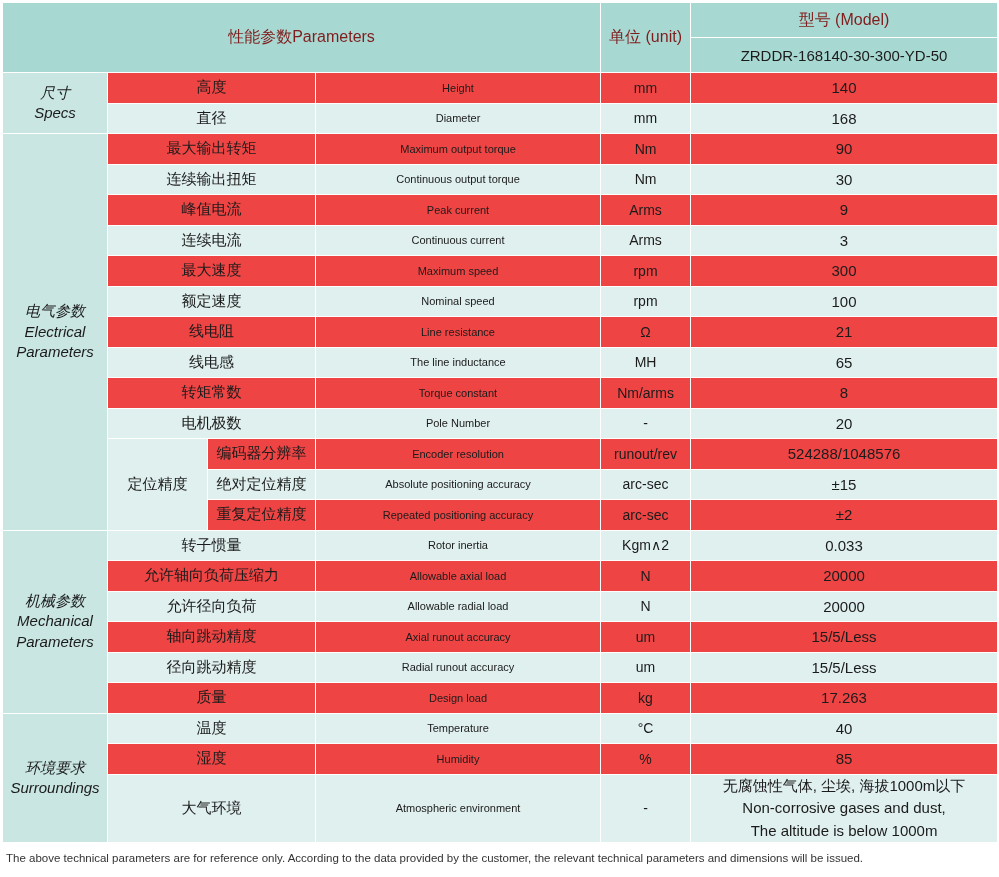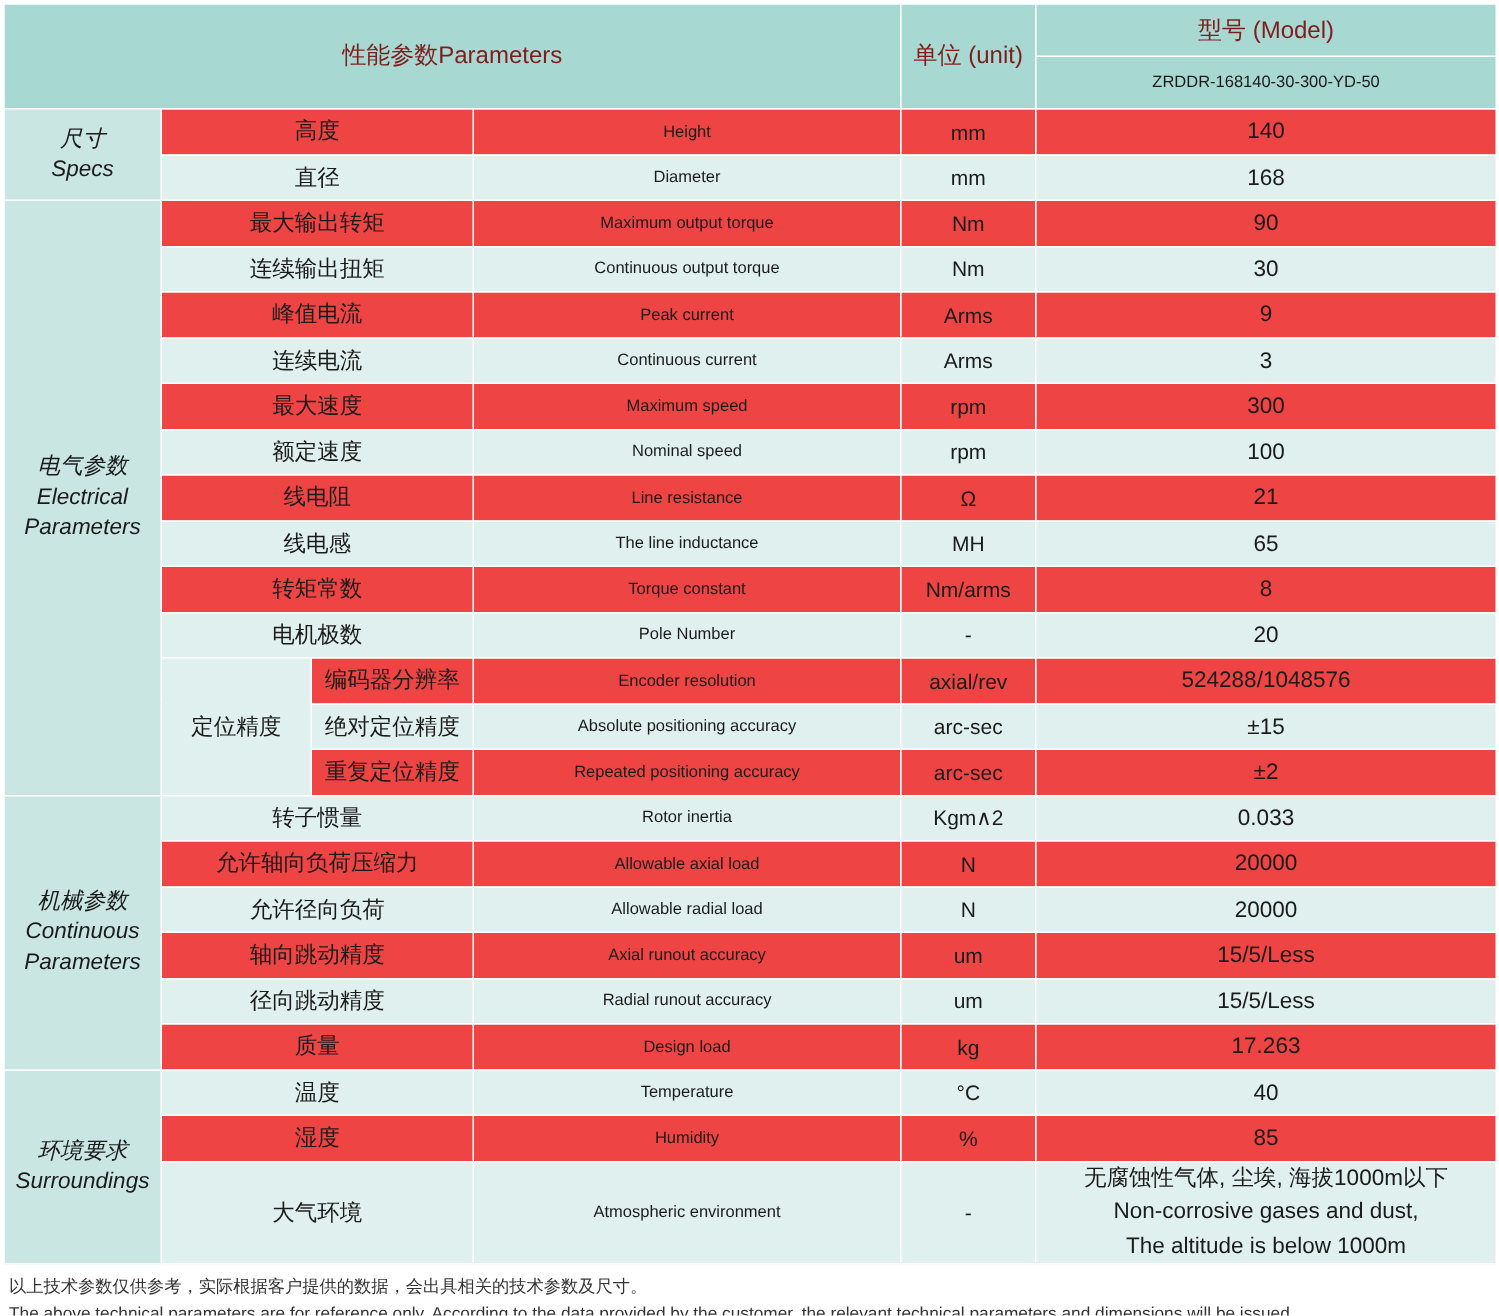--- a/index.html
+++ b/index.html
@@ -46,21 +46,21 @@
     color: #7f1d1d;
     font-size: 16px;
     height: 34px;
   }
   .hdr-top {
     height: 34px;
   }
   .hdr-model-sub {
     background: #a8d8d2;
     height: 34px;
-    font-size: 11px;
+    font-size: 15px;
   }
   
   .grp {
     background: #c9e6e2;
     font-size: 15px;
     line-height: 1.35;
     padding: 4px 2px;
     font-style: italic;
   }
   
@@ -199,40 +199,40 @@
         <td class="c-mid cn-cell" colspan="2">电机极数</td>
         <td class="c-mid en-cell">Pole Number</td>
         <td class="c-mid unit-cell">-</td>
         <td class="c-mid val-cell">20</td>
       </tr>
 
       <tr class="row">
         <td class="c-accu cn-cell" rowspan="3">定位精度</td>
         <td class="c-lite cn-cell">编码器分辨率</td>
         <td class="c-lite en-cell">Encoder resolution</td>
-        <td class="c-lite unit-cell">axial/rev</td>
+        <td class="c-lite unit-cell">runout/rev</td>
         <td class="c-lite val-cell">524288/1048576</td>
       </tr>
       <tr class="row">
         <td class="c-mid cn-cell">绝对定位精度</td>
         <td class="c-mid en-cell">Absolute positioning accuracy</td>
         <td class="c-mid unit-cell">arc-sec</td>
         <td class="c-mid val-cell">±15</td>
       </tr>
       <tr class="row">
         <td class="c-lite cn-cell">重复定位精度</td>
         <td class="c-lite en-cell">Repeated positioning accuracy</td>
         <td class="c-lite unit-cell">arc-sec</td>
         <td class="c-lite val-cell">±2</td>
       </tr>
 
       <tr class="row">
         <td class="grp" rowspan="6">
           <span>机械参数</span><br>
-          <span>Continuous</span><br>
+          <span>Mechanical</span><br>
           <span>Parameters</span>
         </td>
         <td class="c-mid cn-cell" colspan="2">转子惯量</td>
         <td class="c-mid en-cell">Rotor inertia</td>
         <td class="c-mid unit-cell">Kgm∧2</td>
         <td class="c-mid val-cell">0.033</td>
       </tr>
       <tr class="row">
         <td class="c-lite cn-cell" colspan="2">允许轴向负荷压缩力</td>
         <td class="c-lite en-cell">Allowable axial load</td>
@@ -287,16 +287,15 @@
         <td class="c-mid atm-cell">
           <span>无腐蚀性气体, 尘埃, 海拔1000m以下</span><br>
           <span>Non-corrosive gases and dust,</span><br>
           <span>The altitude is below 1000m</span>
         </td>
       </tr>
     </tbody>
   </table>
 
   <div class="footnote">
-    <div>以上技术参数仅供参考，实际根据客户提供的数据，会出具相关的技术参数及尺寸。</div>
     <div>The above technical parameters are for reference only. According to the data provided by the customer, the relevant technical parameters and dimensions will be issued.</div>
   </div>
 </div>
 
 </body></html>

